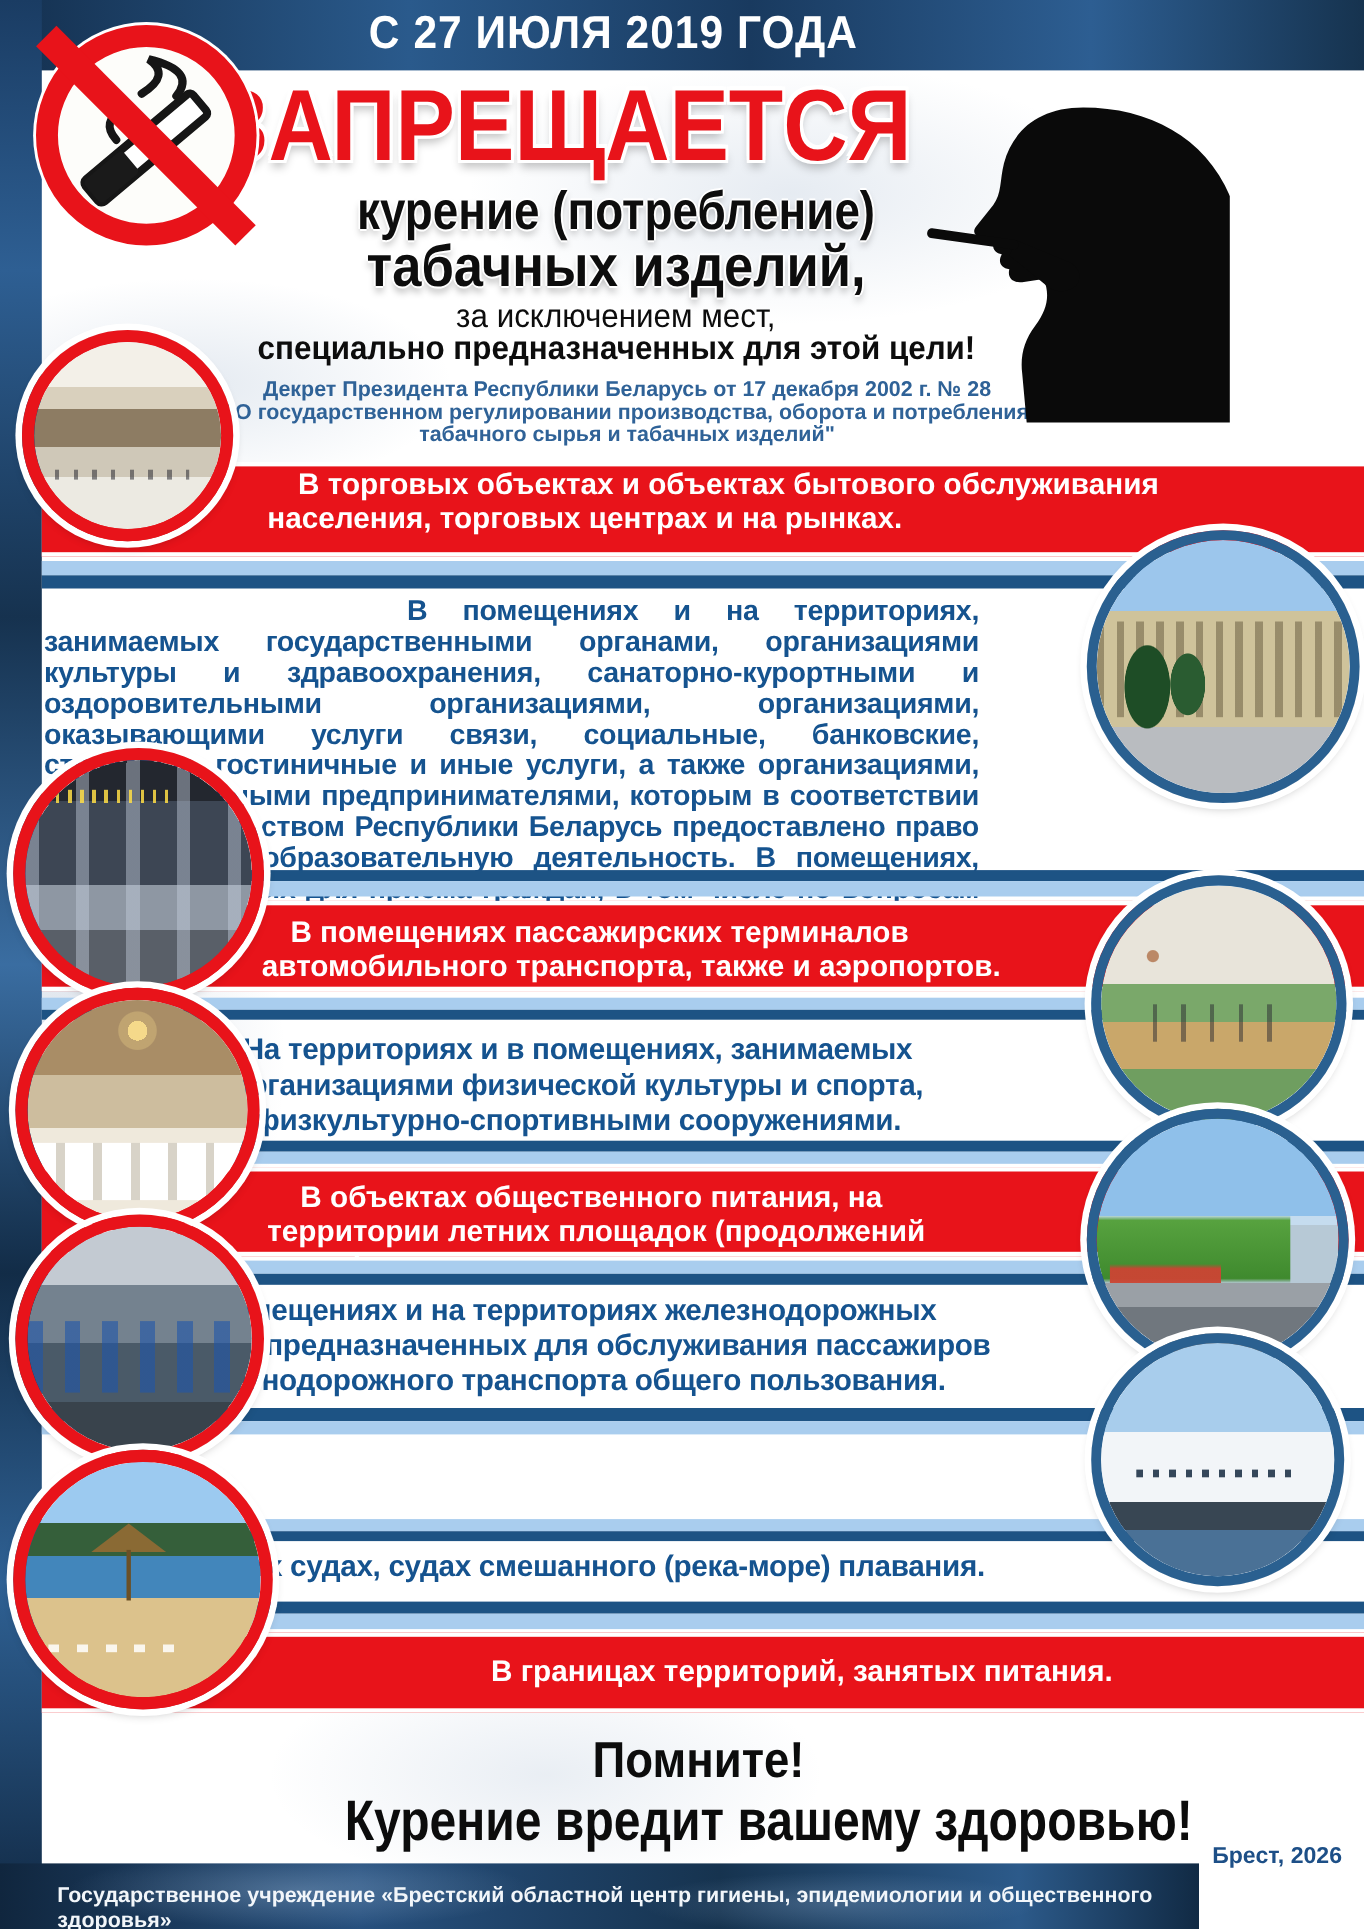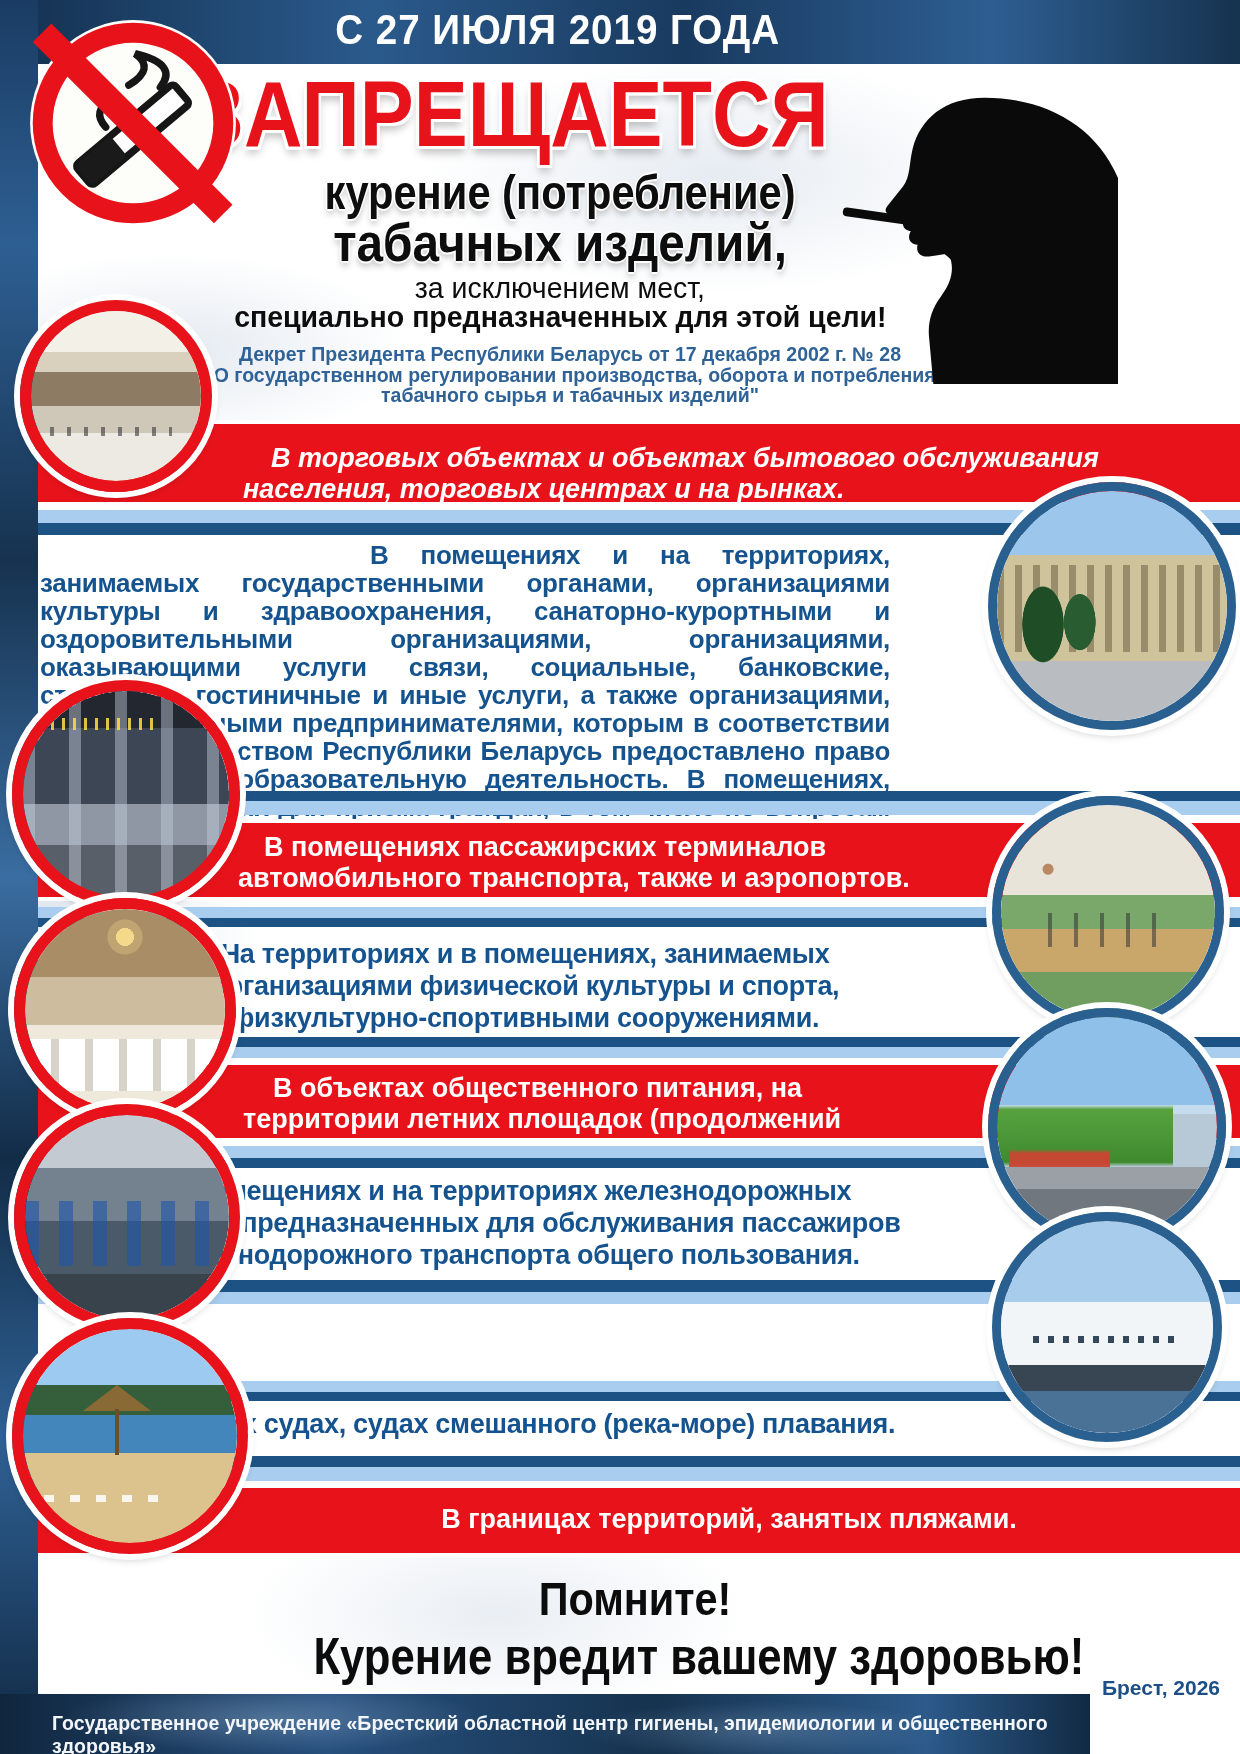--- a/index.html
+++ b/index.html
@@ -132,21 +132,21 @@
 
   <div class="abs" style="left:832px;top:92px;width:286px;height:292px;z-index:2">
     <svg viewBox="0 0 280 300" width="286" height="292">
       <path fill="#0a0a0a" d="M150,6 C108,6 84,28 76,58 C72,74 74,86 66,97 L50,117 c-4,5 -1,9 5,10 l12,2 c-3,8 0,13 7,14 c-4,7 -1,13 7,14 c-2,8 3,13 12,12 l20,-3 c6,14 4,28 -8,44 c-10,13 -14,28 -12,44 l6,66 h191 V96 C268,36 214,6 150,6 Z"></path>
       <path fill="#0a0a0a" d="M88,130 l48,20 c12,5 14,18 5,24 c-9,6 -20,4 -28,-4 l-32,-26 z"></path>
       <rect x="4" y="124" width="86" height="9" rx="4" fill="#0a0a0a" transform="rotate(8 46 128)"></rect>
     </svg>
   </div>
 
   <div class="abs redband" style="top:420px;height:86px;">
-    <div class="band-text" style="padding:19px 40px 0 205px;text-indent:28px;font-style:italic;">В торговых объектах и объектах бытового обслуживания населения, торговых центрах и на рынках.</div>
+    <div class="band-text" style="padding:1px 40px 0 205px;text-indent:28px;">В торговых объектах и объектах бытового обслуживания населения, торговых центрах и на рынках.</div>
   </div>
   <div class="abs stripe stripe-l" style="top:510px;height:13px;"></div>
   <div class="abs stripe stripe-d" style="top:523px;height:12px;"></div>
 
   <div class="abs blk bluetxt" style="left:40px;top:541px;width:850px;font-size:26px;line-height:28px;text-align:justify;text-indent:330px;">В помещениях и на территориях, занимаемых государственными органами, организациями культуры и здравоохранения, санаторно-курортными и оздоровительными организациями, организациями, оказывающими услуги связи, социальные, банковские, страховые, гостиничные и иные услуги, а также организациями, индивидуальными предпринимателями, которым в соответствии с законодательством Республики Беларусь предоставлено право осуществлять образовательную деятельность. В помещениях, предназначенных для приема граждан, в том числе по вопросам осуществления административных процедур.</div>
 
   <div class="abs stripe stripe-d" style="top:791px;height:10px;"></div>
   <div class="abs stripe stripe-l" style="top:801px;height:14px;"></div>
 
   <div class="abs redband" style="top:819px;height:82px;">
@@ -173,21 +173,21 @@
 
   <div class="abs stripe stripe-l" style="top:1381px;height:11px;"></div>
   <div class="abs stripe stripe-d" style="top:1392px;height:9px;"></div>
 
   <div class="abs blk bluetxt" style="left:60px;top:1408px;width:880px;font-size:27px;line-height:32px;text-align:center;">На морских судах, судах смешанного (река-море) плавания.</div>
 
   <div class="abs stripe stripe-d" style="top:1456px;height:11px;"></div>
   <div class="abs stripe stripe-l" style="top:1467px;height:14px;"></div>
 
   <div class="abs redband" style="top:1484px;height:73px;">
-    <div class="band-text" style="padding:16px 60px 0 240px;text-align:center;">В границах территорий, занятых пляжами.</div>
+    <div class="band-text" style="padding:16px 60px 0 240px;text-align:center;">В границах территорий, занятых питания.</div>
   </div>
 
   <div class="abs" style="left:240px;top:1572px;width:790px;text-align:center;z-index:3">
     <div class="reminder1"><span class="cond" style="transform:scaleX(.9)">Помните!</span></div>
     <div class="reminder2"><span class="cond" style="transform:scaleX(.84)">Курение вредит вашему здоровью!</span></div>
   </div>
 
   <div class="abs footer-org">Государственное учреждение «Брестский областной центр гигиены, эпидемиологии и общественного здоровья»</div>
   <div class="abs footer-year">Брест, 2026</div>
 

